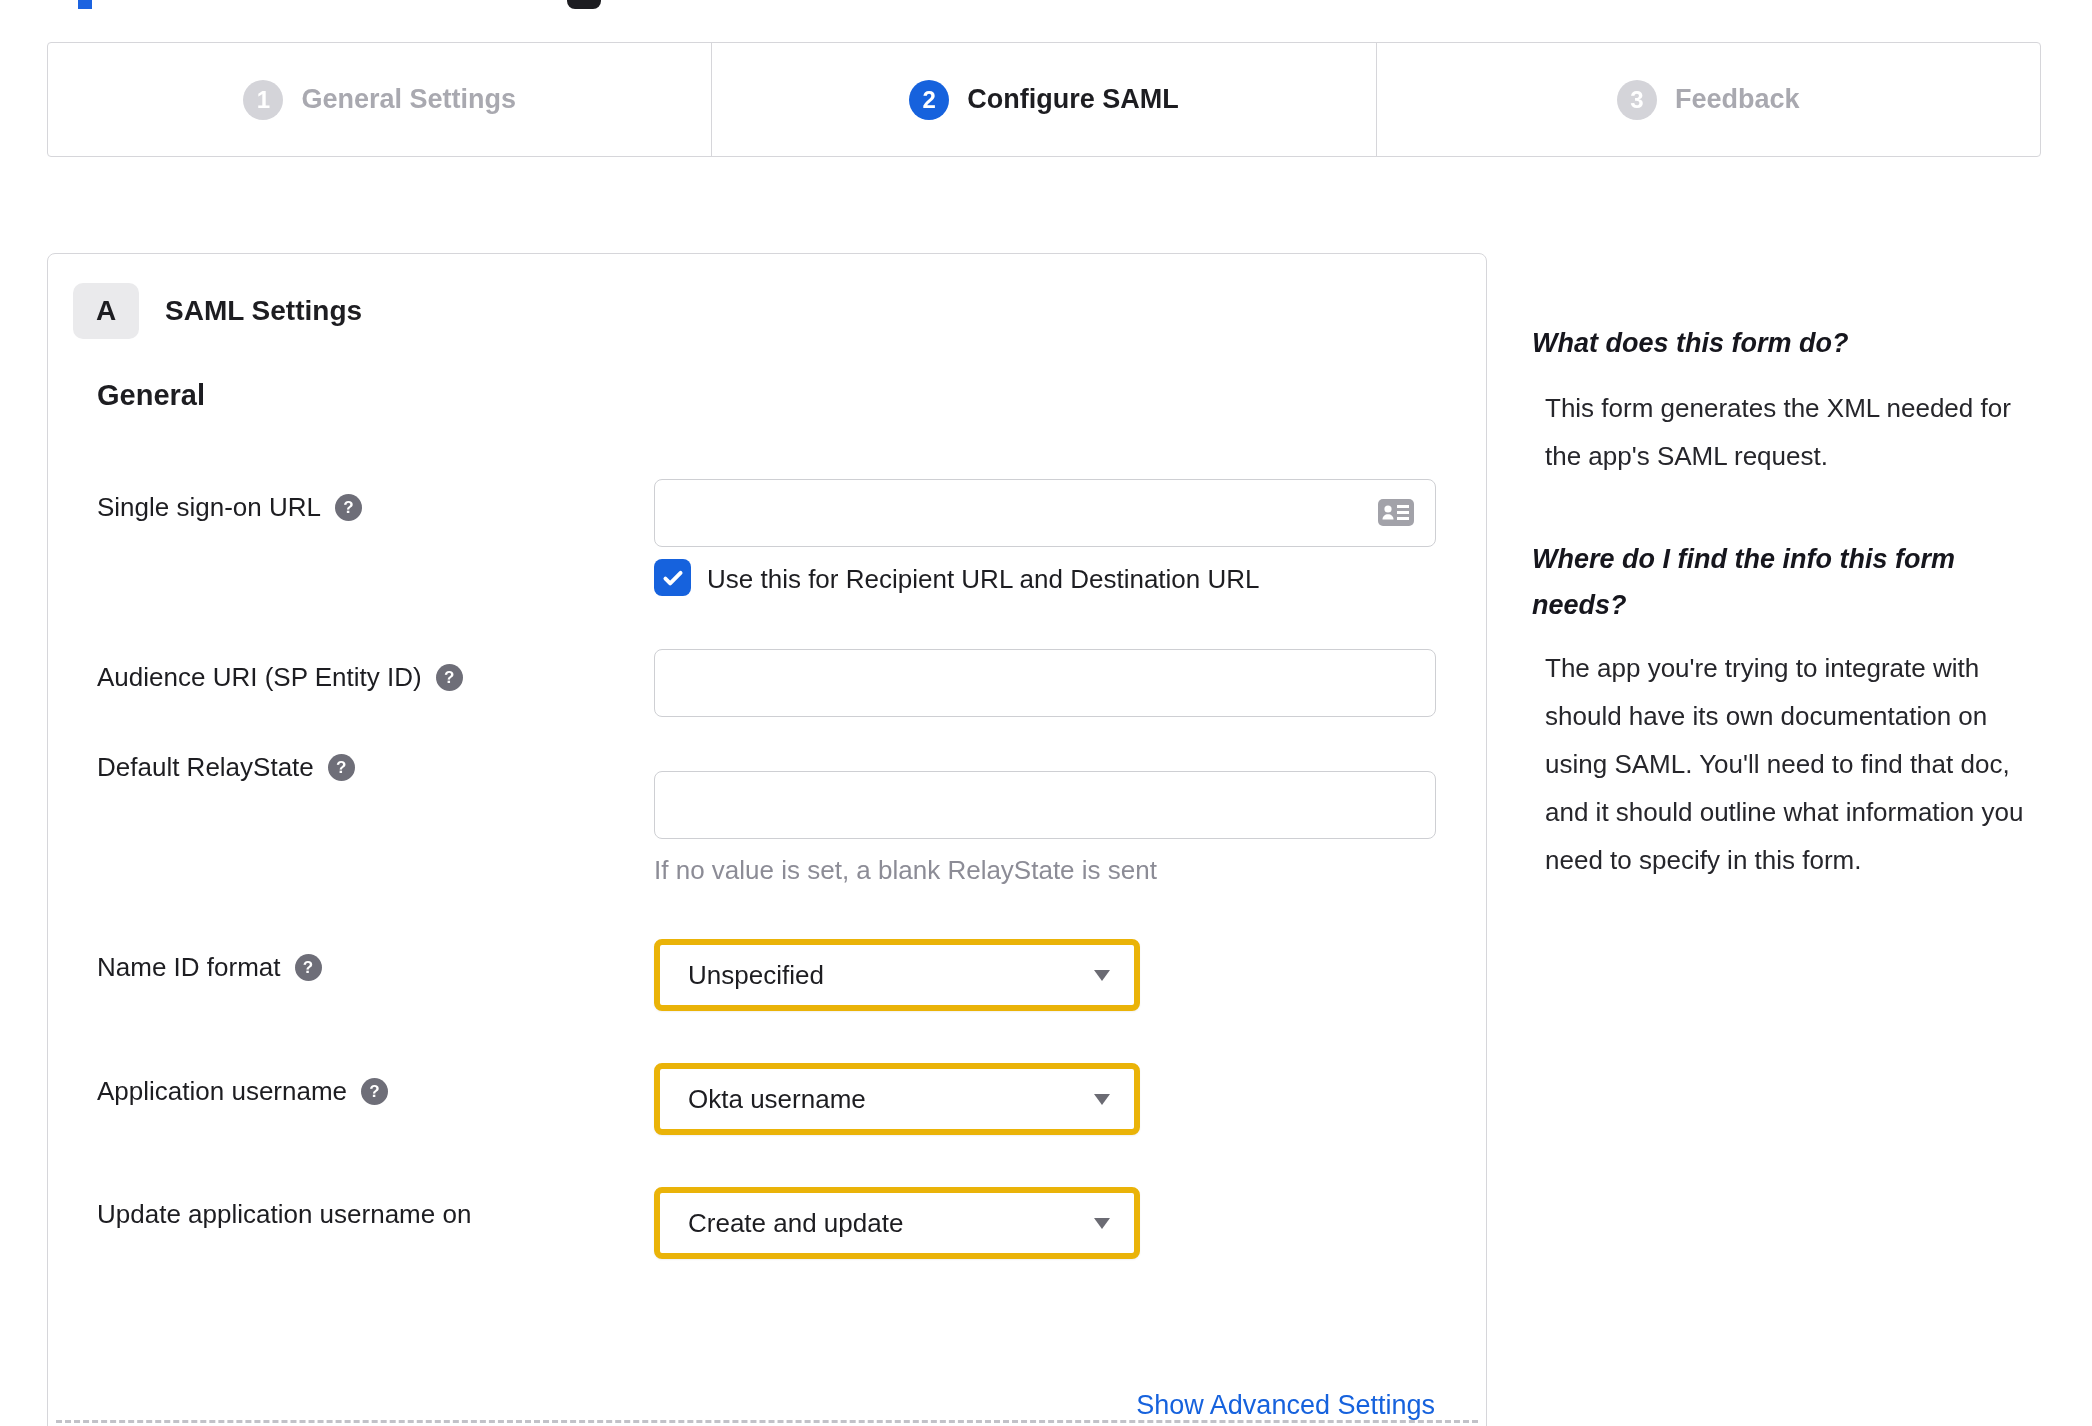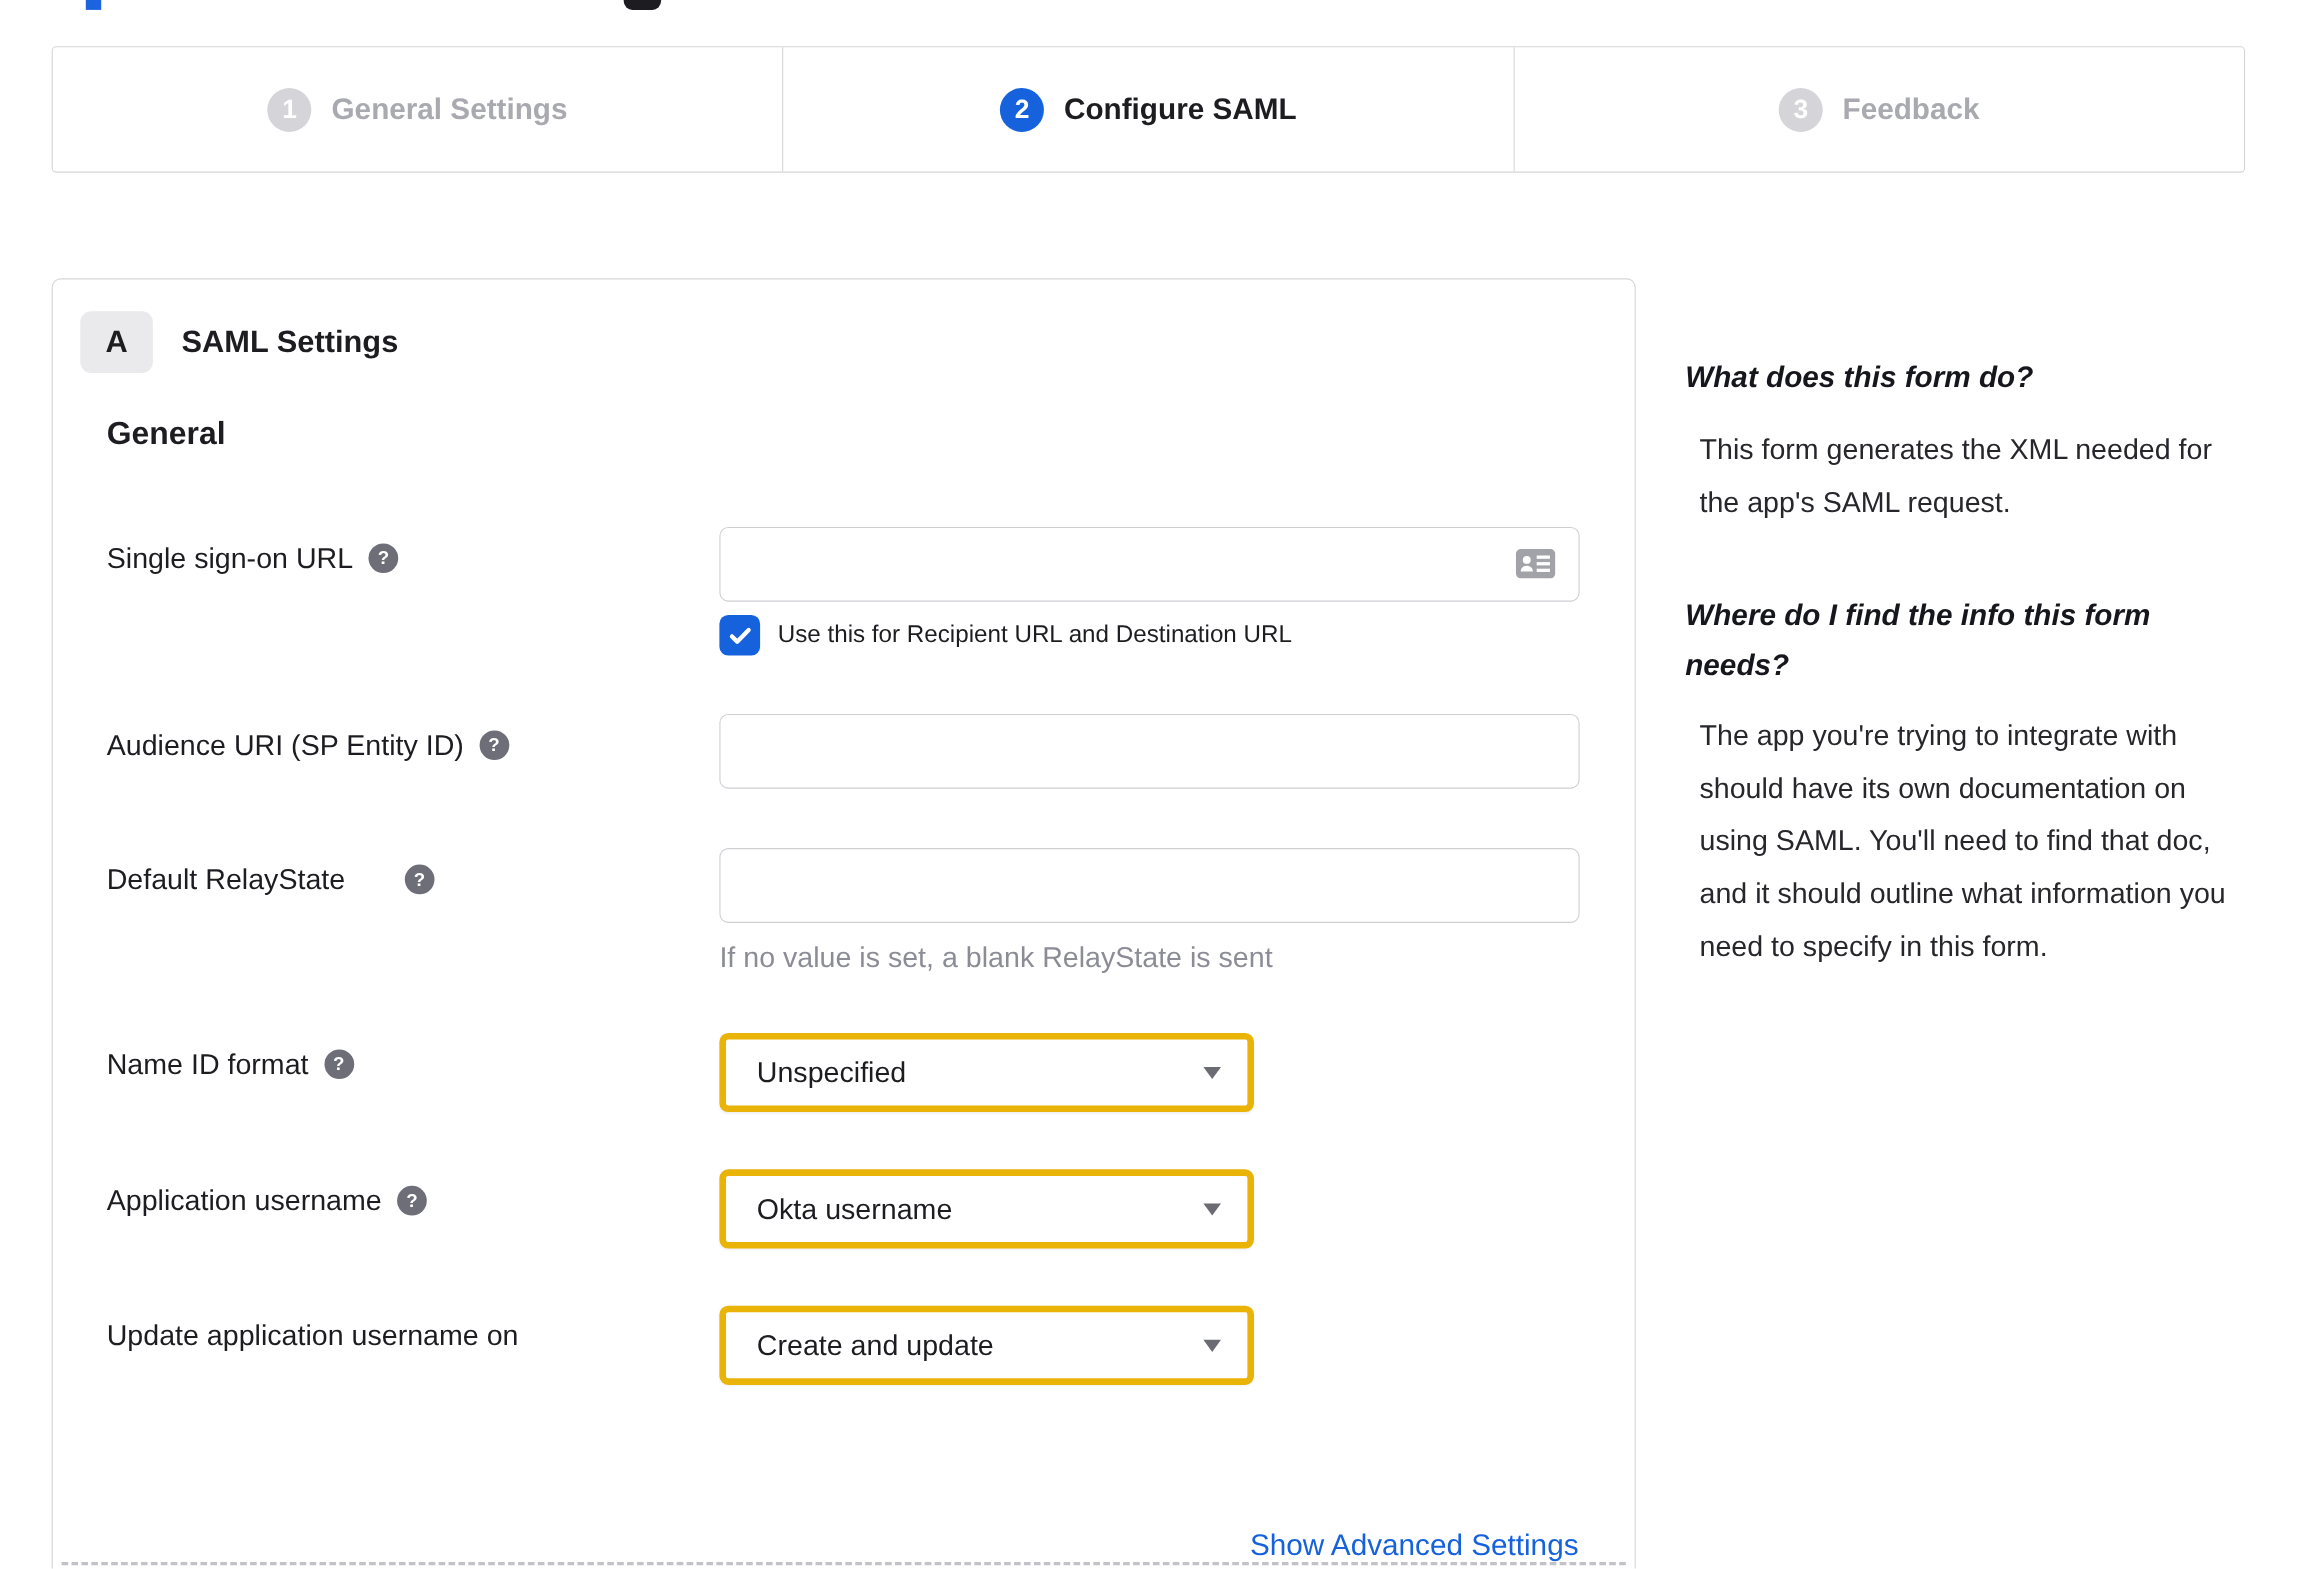--- a/index.html
+++ b/index.html
@@ -39,21 +39,21 @@
           margin-left:14px; }
   .t-input { position:absolute; left:606px; width:782px; height:68px; background:#fff;
              border:1px solid #cecfd3; border-radius:8px; font-size:26px; padding:0 64px 0 22px;
              color:#1d1d21; outline:none; font-family:"Liberation Sans", sans-serif; }
   .card-ico { position:absolute; left:1330px; width:36px; height:27px; }
   .hint { position:absolute; left:606px; font-size:26px; color:#8c8c96; }
 
   .checkbox { position:absolute; left:606px; width:37px; height:37px; background:#1662dd;
               border-radius:8px; display:flex; align-items:center; justify-content:center; }
   .checkbox svg { width:26px; height:26px; }
-  .cb-label { position:absolute; left:659px; font-size:22px; color:#1d1d21; white-space:nowrap; }
+  .cb-label { position:absolute; left:659px; font-size:26px; color:#1d1d21; white-space:nowrap; }
 
   .select { position:absolute; left:606px; width:486px; height:72px; background:#fff;
             border:6px solid #eab308; border-radius:8px; box-shadow:0 1px 2px rgba(0,0,0,0.06);
             display:flex; align-items:center; padding-left:28px; font-size:26px; color:#1d1d21;
             cursor:pointer; }
   .caret { position:absolute; right:24px; top:50%; margin-top:-5px; width:0; height:0;
            border-left:8px solid transparent; border-right:8px solid transparent;
            border-top:11px solid #6b6b73; }
 
   .adv-link { position:absolute; right:51px; top:1136px; font-size:27px; color:#1662dd;
@@ -115,21 +115,21 @@
       </svg>
     </div>
     <div class="cb-label" style="top:310px;">Use this for Recipient URL and Destination URL</div>
 
     <div class="f-label" style="top:408px;">
       <span>Audience URI (SP Entity ID)</span>
       <span class="help">?</span>
     </div>
     <input class="t-input" style="top: 395px; padding-right: 22px;" type="text" value="">
 
-    <div class="f-label" style="top:530px;gap:40px;">
+    <div class="f-label" style="top:498px;">
       <span>Default RelayState</span>
       <span class="help">?</span>
     </div>
     <input class="t-input" style="top: 517px; padding-right: 22px;" type="text" value="">
     <div class="hint" style="top:601px;">If no value is set, a blank RelayState is sent</div>
 
     <div class="f-label" style="top:698px;">
       <span>Name ID format</span>
       <span class="help">?</span>
     </div>

